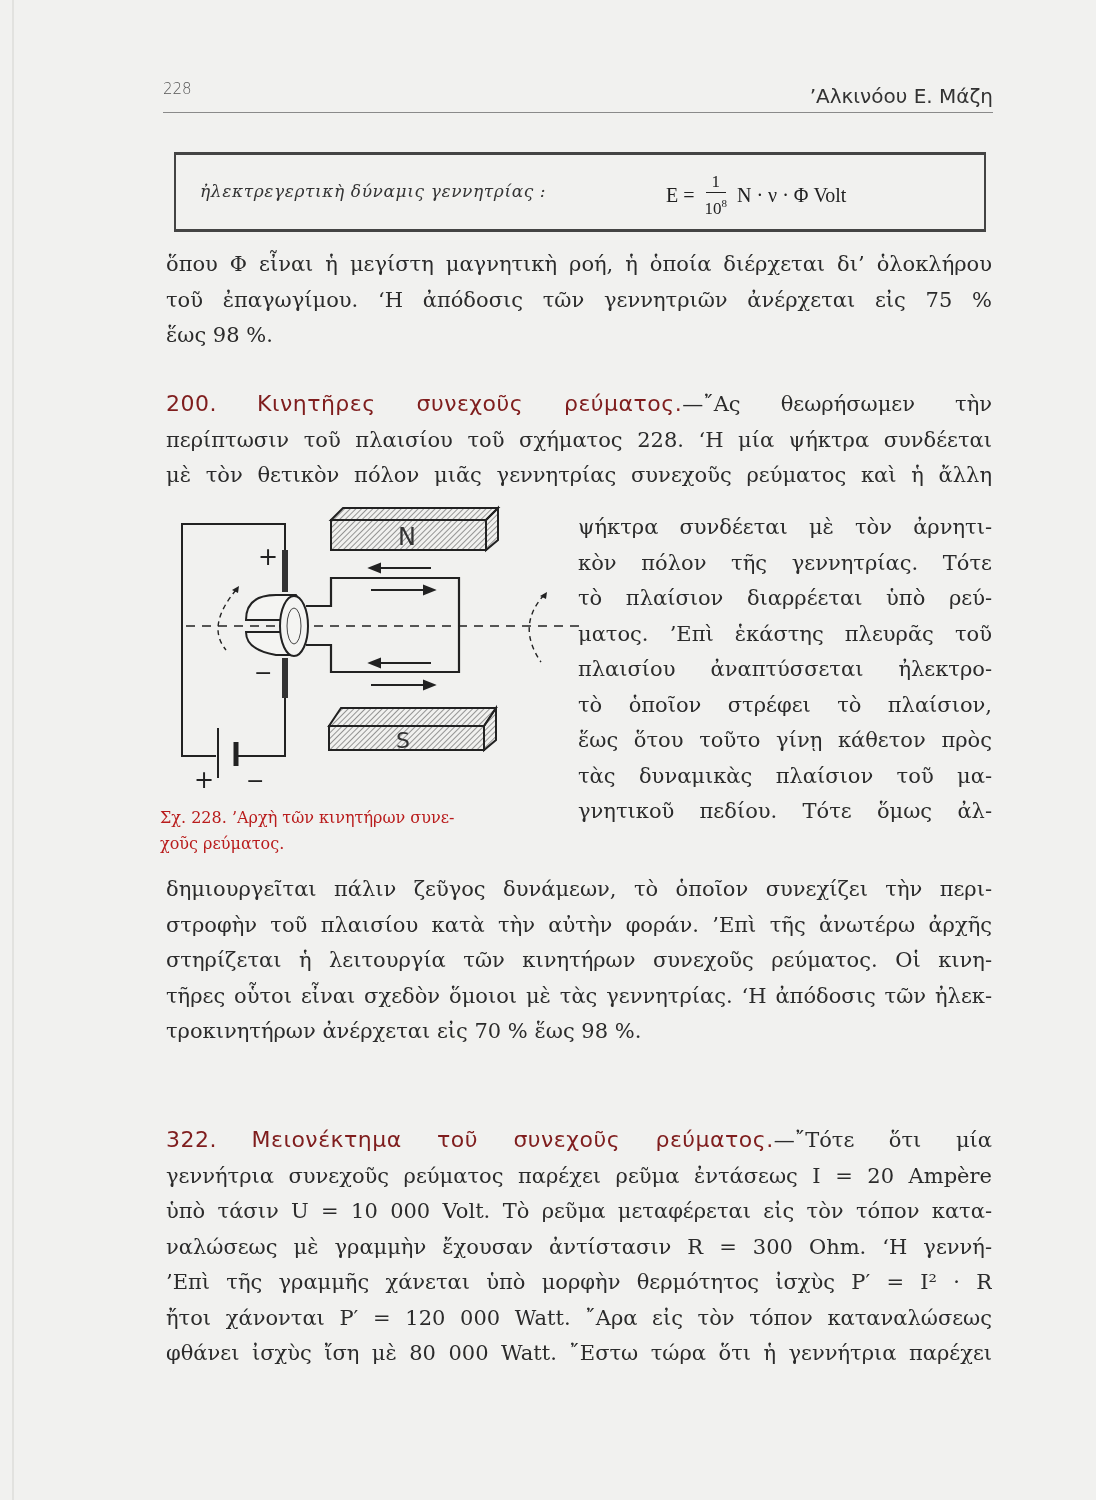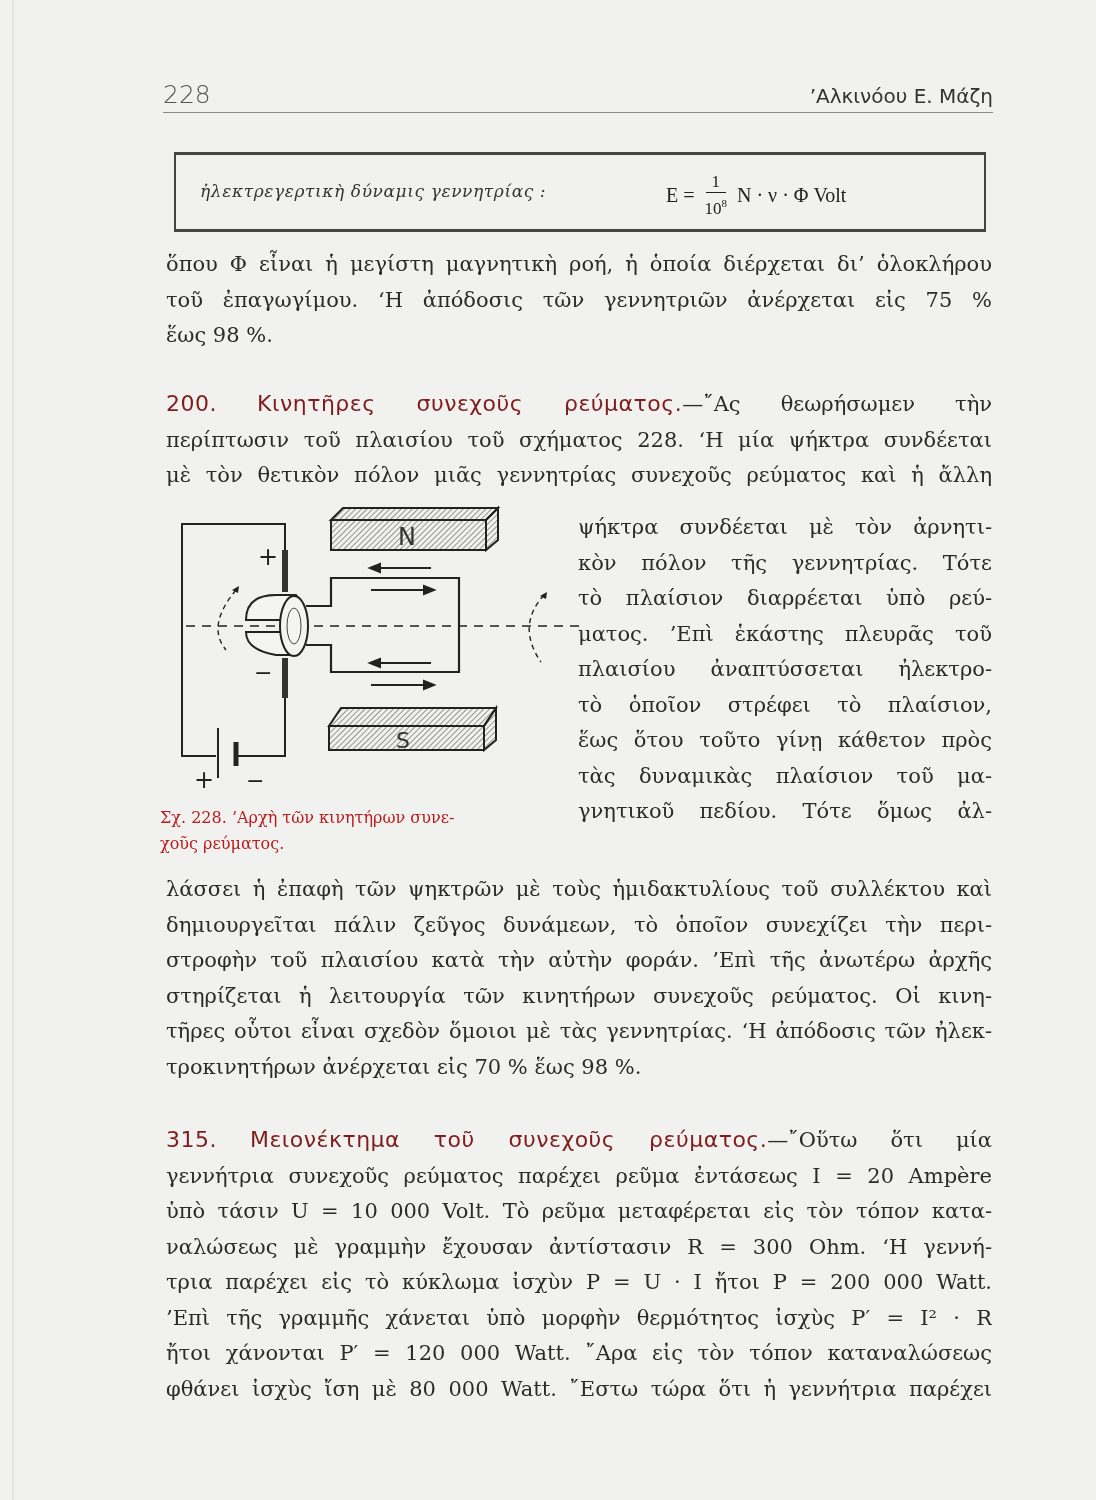--- a/index.html
+++ b/index.html
@@ -13,21 +13,21 @@
     .page-edge {
       position: absolute; left: 12px; top: 0; width: 2px; height: 1500px;
       background: #e2e2df;
     }
     .header {
       position: absolute; left: 163px; top: 78px; width: 830px; height: 34px;
       border-bottom: 1px solid #8a8a8a;
     }
     .page-number {
       position: absolute; left: 0; top: 2px;
-      font-family: "DejaVu Sans", sans-serif; font-size: 25px; color: #555;
+      font-family: "DejaVu Sans", sans-serif; font-size: 15px; color: #555;
       font-weight: 300;
     }
     .running-head {
       position: absolute; right: 0; top: 6px;
       font-family: "DejaVu Sans", sans-serif; font-size: 20px; color: #333; text-align: right;
     }
     .formula-box {
       position: absolute; left: 174px; top: 152px; width: 812px; height: 80px;
       border: 2px solid #444; border-top-width: 3px; border-bottom-width: 3px;
       box-sizing: border-box;
@@ -183,30 +183,28 @@
     </g>
   </svg>
 </div>
 
 <div class="caption">
   <div>Σχ. 228. ’Αρχὴ τῶν κινητήρων συνε-</div>
   <div>χοῦς ρεύματος.</div>
 </div>
 
 <div class="text-block" style="top:872px;">
-  <span class="line">λάσσει ἡ ἐπαφὴ τῶν ψηκτρῶν μὲ τοὺς ἡμιδακτυλίους τοῦ συλλέκτου καὶ</span>
   <span class="line">δημιουργεῖται πάλιν ζεῦγος δυνάμεων, τὸ ὁποῖον συνεχίζει τὴν περι-</span>
   <span class="line">στροφὴν τοῦ πλαισίου κατὰ τὴν αὐτὴν φοράν. ’Επὶ τῆς ἀνωτέρω ἀρχῆς</span>
   <span class="line">στηρίζεται ἡ λειτουργία τῶν κινητήρων συνεχοῦς ρεύματος. Οἱ κινη-</span>
   <span class="line">τῆρες οὗτοι εἶναι σχεδὸν ὅμοιοι μὲ τὰς γεννητρίας. ‘Η ἀπόδοσις τῶν ἠλεκ-</span>
   <span class="line last">τροκινητήρων ἀνέρχεται εἰς 70 % ἕως 98 %.</span>
 </div>
 
 <div class="text-block" style="top:1122px;">
-  <span class="line"><span class="section-head">315.</span> <span class="section-head">Μειονέκτημα τοῦ συνεχοῦς ρεύματος.</span><span>—῎Οὕτω ὅτι μία</span></span>
+  <span class="line"><span class="section-head">322.</span> <span class="section-head">Μειονέκτημα τοῦ συνεχοῦς ρεύματος.</span><span>—῎Τότε ὅτι μία</span></span>
   <span class="line">γεννήτρια συνεχοῦς ρεύματος παρέχει ρεῦμα ἐντάσεως I = 20 Ampère</span>
   <span class="line">ὑπὸ τάσιν U = 10 000 Volt. Τὸ ρεῦμα μεταφέρεται εἰς τὸν τόπον κατα-</span>
   <span class="line">ναλώσεως μὲ γραμμὴν ἔχουσαν ἀντίστασιν R = 300 Ohm. ‘Η γεννή-</span>
-  <span class="line">τρια παρέχει εἰς τὸ κύκλωμα ἰσχὺν P = U · I ἤτοι P = 200 000 Watt.</span>
   <span class="line">’Επὶ τῆς γραμμῆς χάνεται ὑπὸ μορφὴν θερμότητος ἰσχὺς P′ = I² · R</span>
   <span class="line">ἤτοι χάνονται P′ = 120 000 Watt. ῎Αρα εἰς τὸν τόπον καταναλώσεως</span>
   <span class="line">φθάνει ἰσχὺς ἴση μὲ 80 000 Watt. ῎Εστω τώρα ὅτι ἡ γεννήτρια παρέχει</span>
 </div>
 
 </body></html>

